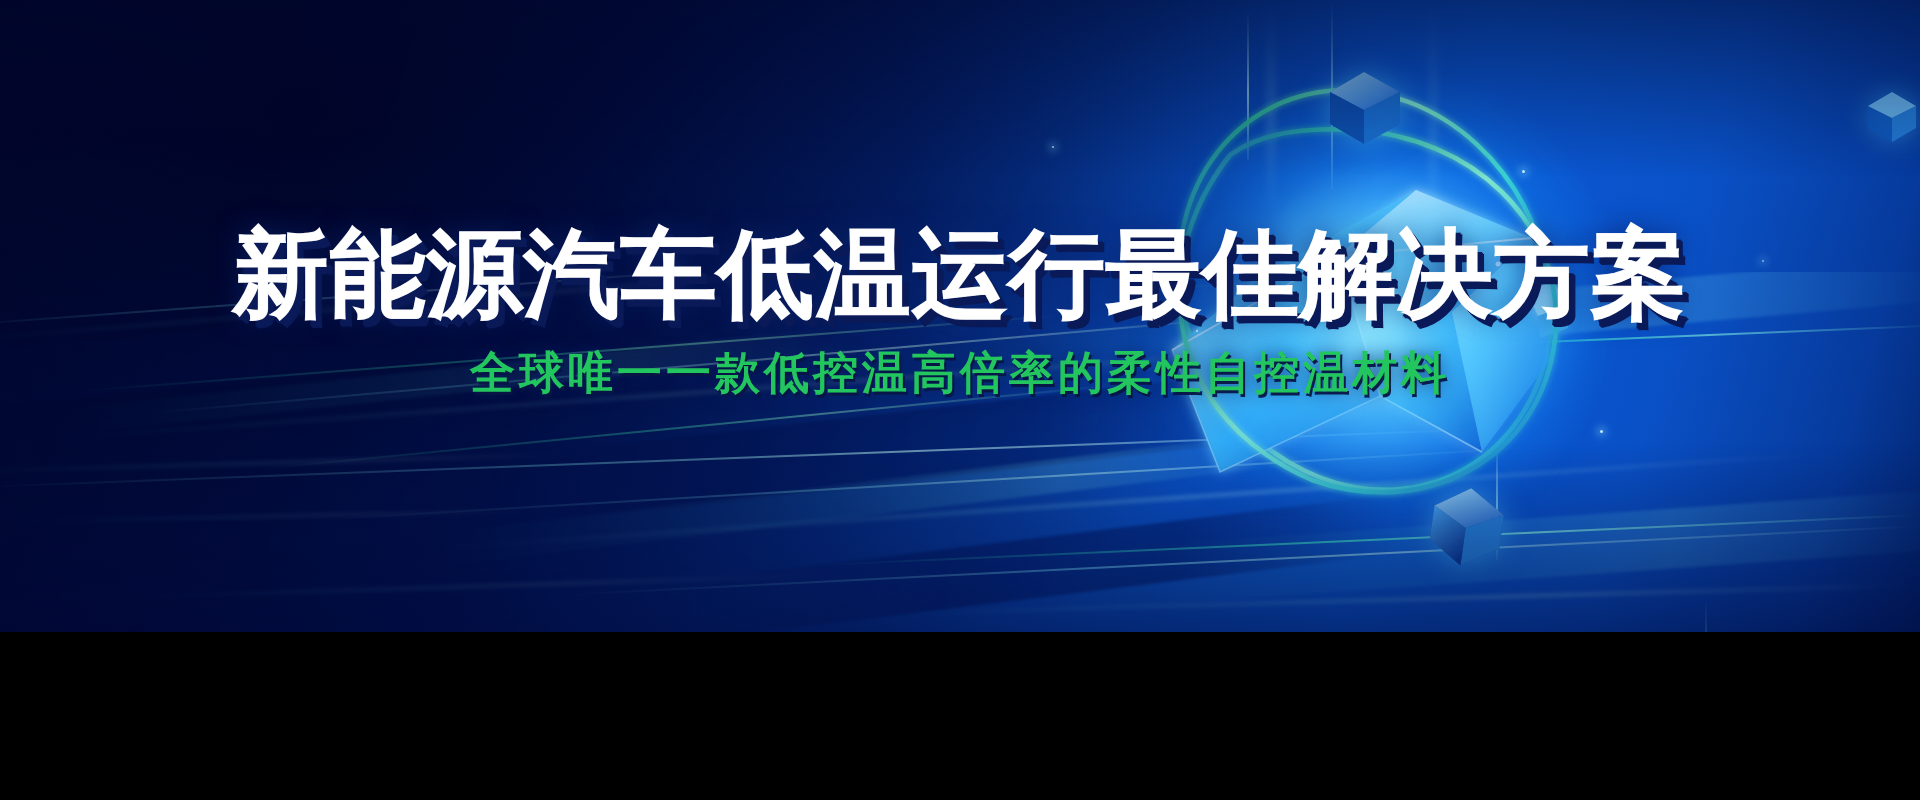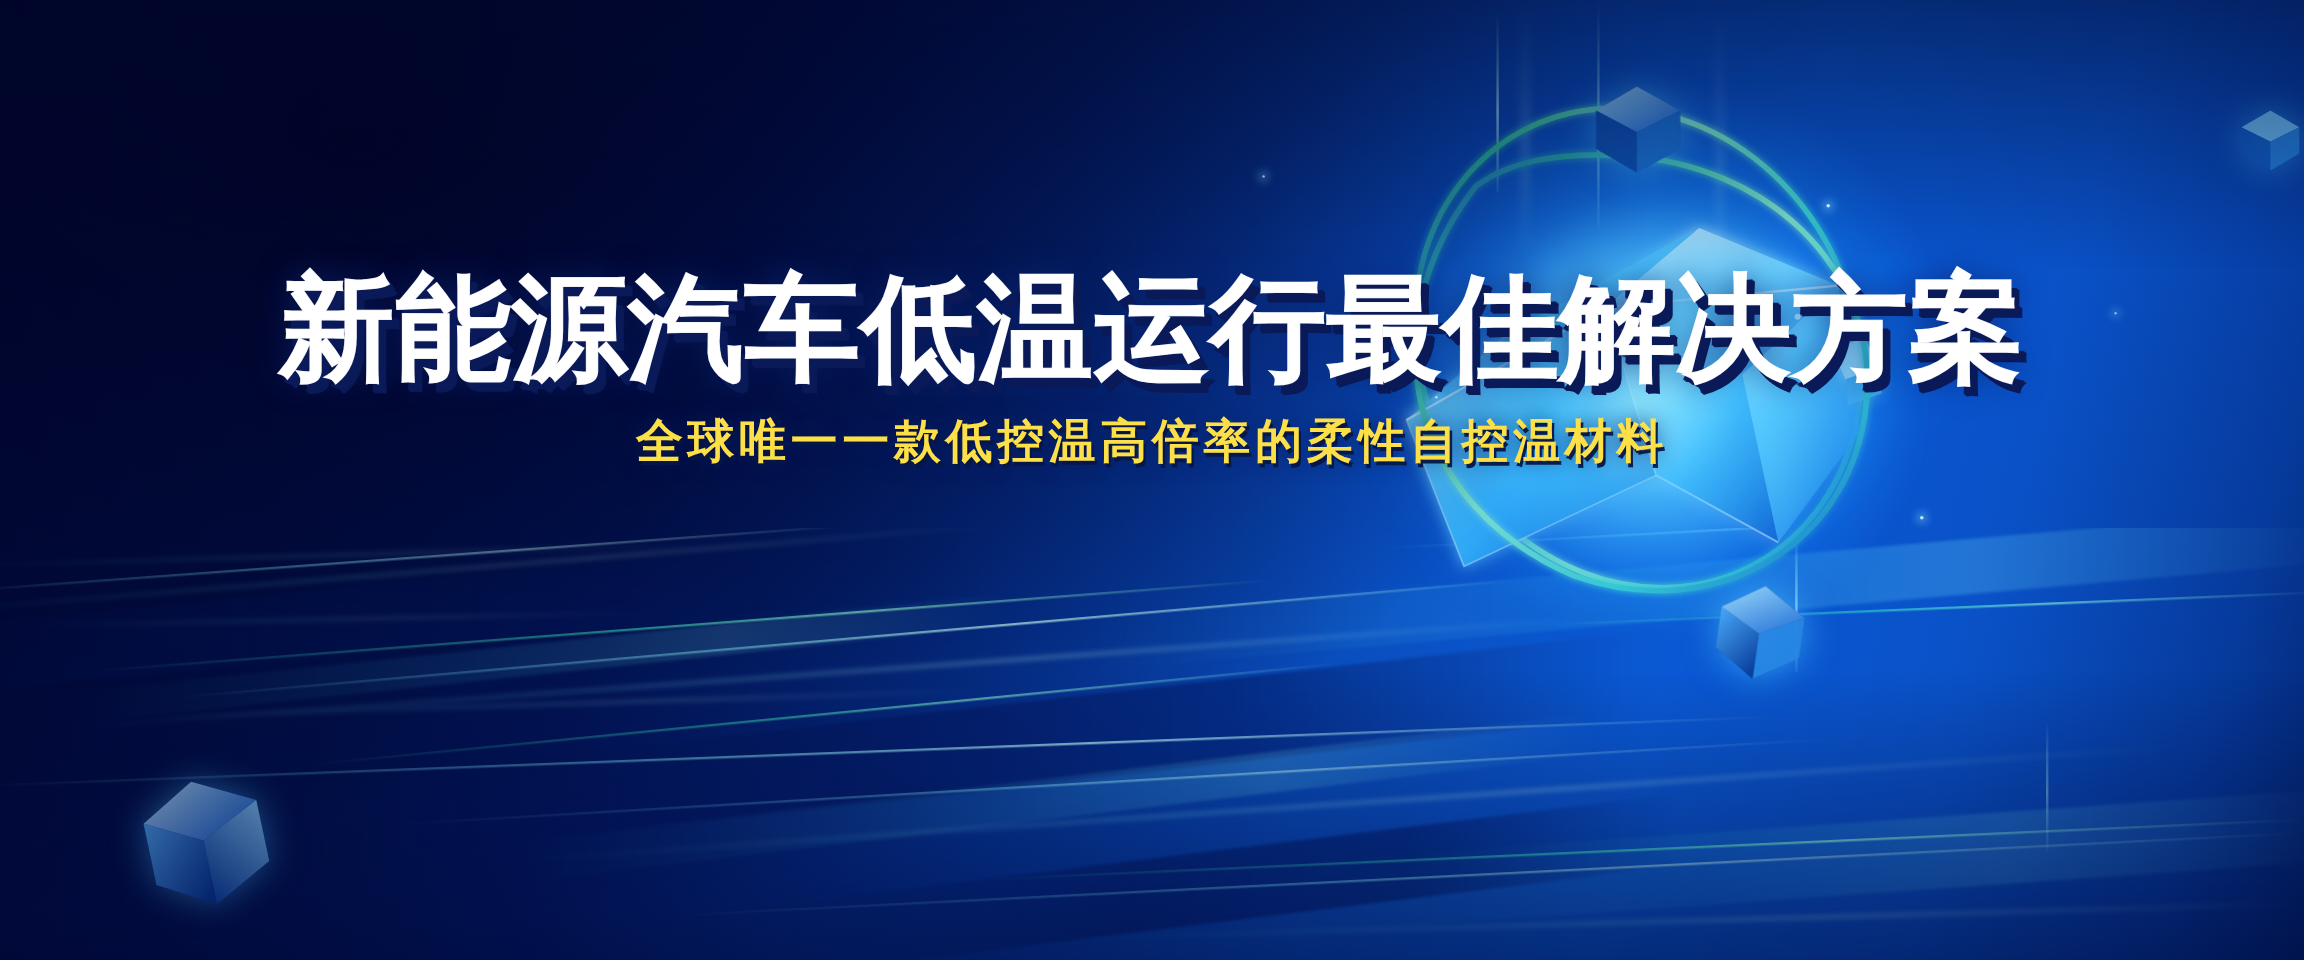--- a/index.html
+++ b/index.html
@@ -1,20 +1,20 @@
 <!DOCTYPE html>
 <html><head>
 <meta charset="utf-8">
 <style>
   html,body{margin:0;padding:0;background:#000;}
   body{width:1920px;height:800px;overflow:hidden;font-family:"Liberation Sans","DejaVu Sans",sans-serif;}
 
   .banner{
     position:relative;
-    width:1920px;height:800px;
+    width:1920px;height:632px;
     overflow:hidden;
     background:#021049;
   }
 
   
   .bg-base{
     position:absolute;inset:0;
     background:
       linear-gradient(105deg,
         #000733 0%,
@@ -116,24 +116,24 @@
     font-family:"DejaVu Sans","Liberation Sans",sans-serif;
     text-shadow:
        6px 7px 0 #0a1a58,
        7px 8px 0 #0a1a58,
        5px 6px 0 #0a1a58,
        0 0 26px rgba(10,35,110,.85);
     -webkit-text-stroke:1px rgba(255,255,255,.9);
   }
   .subhead{
     margin:24px 0 0 0;
-    font-size:39px;
+    font-size:45px;
     line-height:1.1;
     font-weight:700;
-    color:#fde047;
+    color:#22c55e;
     letter-spacing:4px;
     white-space:nowrap;
     font-family:"DejaVu Sans","Liberation Sans",sans-serif;
     text-shadow:
        2px 3px 0 rgba(7,22,70,.95),
        0 0 18px rgba(8,30,100,.8);
   }
 
   
   .spark{

